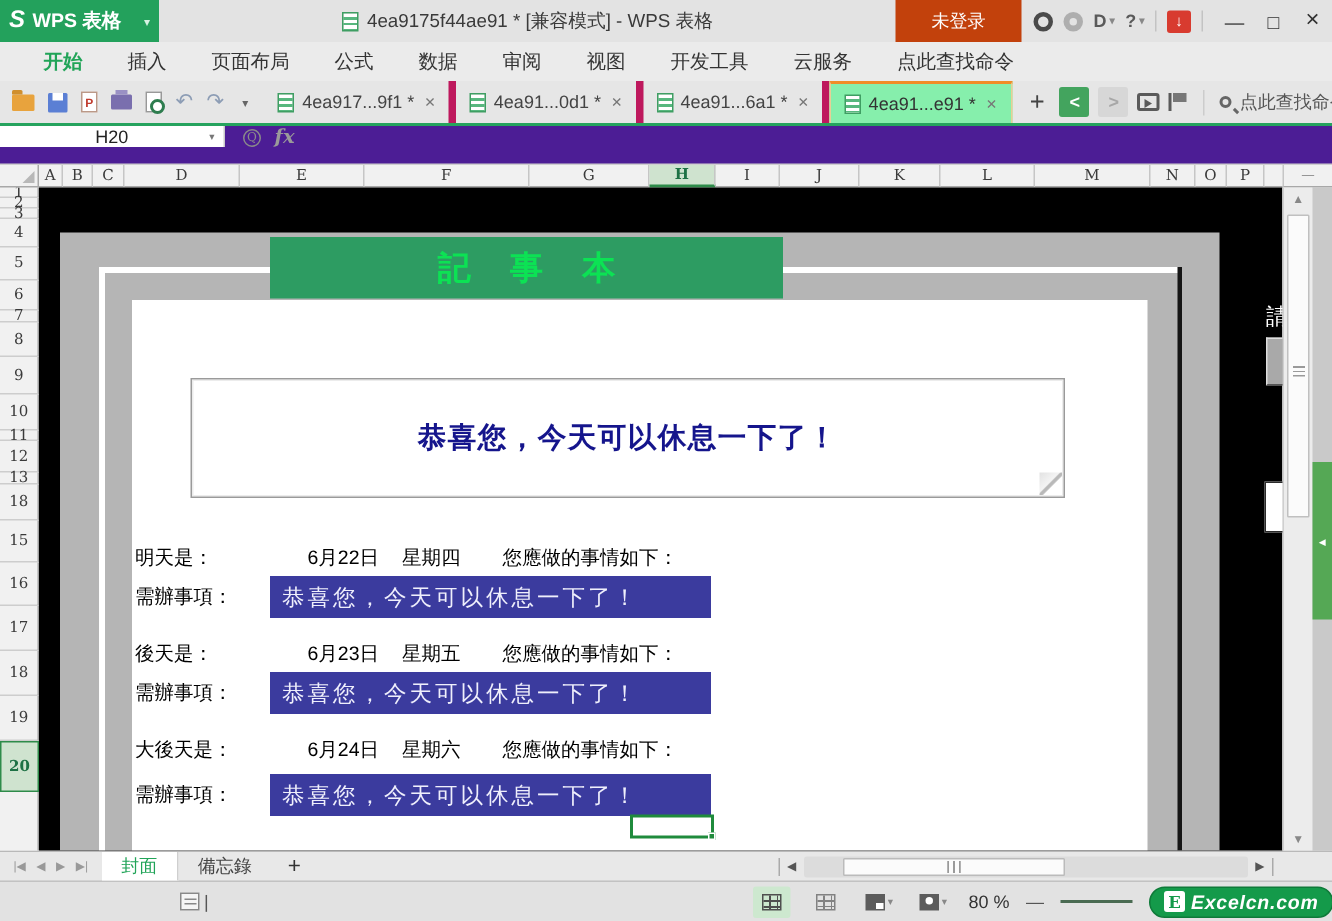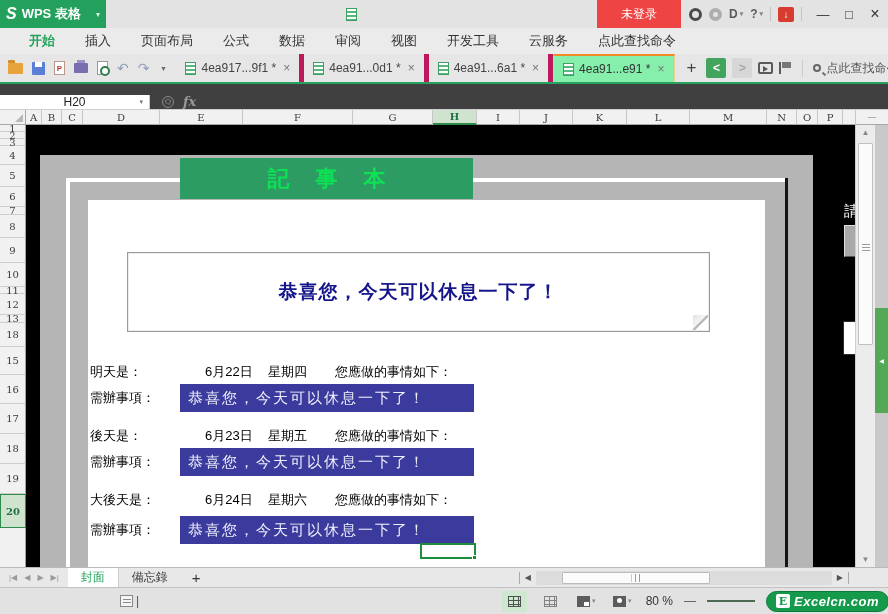--- a/index.html
+++ b/index.html
@@ -8,21 +8,21 @@
 
   
   .titlebar { height:28px; background:#e3e3e3; display:flex; align-items:stretch; }
   .app-btn { width:106px; background:#23a15c; color:#fff; display:flex; align-items:center; padding:0 6px; gap:5px; flex:0 0 auto; }
   .app-logo { font-weight:bold; font-style:italic; font-size:16px; }
   .app-name { font-weight:bold; font-size:13px; white-space:nowrap; }
   .app-caret { margin-left:auto; font-size:8px; color:#d6f2e2; }
   .title-center { flex:1; display:flex; align-items:center; justify-content:center; gap:6px; color:#3a3a3a; font-size:12.5px; white-space:nowrap; overflow:hidden; }
   .doc-ico { width:11px; height:13px; flex:0 0 auto; border:1px solid #3f9e63;
     background:linear-gradient(#fff 0 2px,#57b77e 2px 4px,#fff 4px 6px,#57b77e 6px 8px,#fff 8px 10px,#57b77e 10px 11px,#fff 11px); }
-  .login-btn { width:84px; background:#ef4444; color:#fff; display:flex; align-items:center; justify-content:center; font-size:12px; flex:0 0 auto; cursor:pointer; }
+  .login-btn { width:84px; background:#c2410c; color:#fff; display:flex; align-items:center; justify-content:center; font-size:12px; flex:0 0 auto; cursor:pointer; }
   .ti-group { display:flex; align-items:center; gap:7px; padding:0 8px; flex:0 0 auto; }
   .ti-circle { width:13px; height:13px; border-radius:50%; border:3px solid #4a4a4a; }
   .ti-gear { width:13px; height:13px; border-radius:50%; background:#aeaeae; position:relative; }
   .ti-gear::after { content:""; position:absolute; left:4px; top:4px; width:5px; height:5px; border-radius:50%; background:#e3e3e3; }
   .ti-text { font-weight:bold; color:#5a5a5a; font-size:12px; display:flex; align-items:center; gap:2px; }
   .mini-caret { font-size:7px; color:#888; }
   .ti-sep { width:1px; height:14px; background:#c3c3c3; }
   .ti-dl { width:16px; height:15px; background:#d83b2f; border-radius:2px; color:#fff; font-size:10px; font-weight:bold; display:flex; align-items:center; justify-content:center; }
   .win-btn { width:26px; display:flex; align-items:center; justify-content:center; color:#333; font-size:13px; cursor:pointer; }
 
@@ -55,21 +55,21 @@
   .nav-fwd { width:20px; height:20px; background:#d7d7d7; color:#a7a7a7; font-weight:bold; display:flex; align-items:center; justify-content:center; border-radius:2px; cursor:pointer; }
   .i-monitor { width:15px; height:12px; border:2px solid #5a5a5a; border-radius:2px; position:relative; }
   .i-monitor::after { content:""; position:absolute; left:3px; top:2px; border-left:5px solid #5a5a5a; border-top:3px solid transparent; border-bottom:3px solid transparent; }
   .i-flag { width:13px; height:12px; border-left:2px solid #5a5a5a; position:relative; }
   .i-flag::before { content:""; position:absolute; left:1px; top:0; width:9px; height:6px; background:#777; }
   .search-cmd { display:flex; align-items:center; gap:5px; margin-left:4px; padding-left:10px; border-left:1px solid #cccccc; color:#555; font-size:12px; white-space:nowrap; cursor:text; }
   .i-mag { width:8px; height:8px; border:2px solid #666; border-radius:50%; position:relative; flex:0 0 auto; }
   .i-mag::after { content:""; position:absolute; left:7px; top:7px; width:4px; height:2px; background:#666; transform:rotate(45deg); }
 
   
-  .formulabar { height:26px; background:#404040; border-bottom:1px solid #cfcfcf; display:flex; align-items:flex-end; }
+  .formulabar { height:26px; background:#4c1d95; border-bottom:1px solid #cfcfcf; display:flex; align-items:flex-start; }
   .name-box { width:150px; background:#fff; border-right:1px solid #c9c9c9; display:flex; align-items:center; justify-content:center; gap:30px; font-size:12px; color:#222; position:relative; cursor:text; }
   .name-caret { position:absolute; right:6px; font-size:7px; color:#777; }
   .fx-zone { display:flex; align-items:center; gap:9px; padding:0 12px; }
   .i-fn { width:12px; height:12px; border:1px solid #8a8a8a; border-radius:50%; color:#8a8a8a; font-size:8px; display:flex; align-items:center; justify-content:center; font-family:"DejaVu Serif",serif; }
   .fx { font-family:"DejaVu Serif",serif; font-style:italic; font-weight:bold; color:#9a9a9a; font-size:13px; }
   .formula-input { flex:1; background:#fff; border-left:1px solid #e0e0e0; cursor:text; }
 
   
   .colheaders { height:15px; display:flex; background:#f1f1f1; font-family:"DejaVu Serif",serif; font-size:10px; color:#3a3a3a; }
   .corner { width:26px; border-right:1px solid #a8a8a8; border-bottom:1px solid #a8a8a8; position:relative; background:#f1f1f1; cursor:pointer; }
@@ -84,21 +84,21 @@
   .rowheaders { width:26px; background:#f1f1f1; display:flex; flex-direction:column; font-family:"DejaVu Serif",serif; font-size:10px; color:#3a3a3a; }
   .rh { border-bottom:1px solid #cdcdcd; border-right:1px solid #a0a0a0; display:flex; align-items:center; justify-content:center; flex:0 0 auto; cursor:pointer; }
   .rh.active { background:#cfe3cf; color:#1e7145; font-weight:bold; border:1px solid #2e8b4a; }
   .rh-fill { flex:1; border-right:1px solid #a0a0a0; }
   .canvas { flex:1; position:relative; background:#000; overflow:hidden; }
   .mat { position:absolute; left:14px; top:30px; width:773px; bottom:0; background:#b5b5b5; }
   .frame-top { position:absolute; left:40px; top:53px; width:722px; height:4px; background:#fff; z-index:2; }
   .frame-left { position:absolute; left:40px; top:53px; width:4px; bottom:0; background:#fff; z-index:2; }
   .frame-right { position:absolute; left:759px; top:53px; width:3px; bottom:0; background:#151515; z-index:2; }
   .page { position:absolute; left:62px; top:75px; width:677px; bottom:0; background:#fff; z-index:3; }
-  .banner { position:absolute; left:154px; top:33px; width:293px; height:41px; background:#2d9c62; z-index:4; display:flex; align-items:center; justify-content:center; color:#0ce254; font-size:22px; font-weight:bold; letter-spacing:10px; text-indent:10px; }
+  .banner { position:absolute; left:154px; top:33px; width:342px; height:41px; background:#2d9c62; z-index:4; display:flex; align-items:center; justify-content:center; color:#0ce254; font-size:22px; font-weight:bold; letter-spacing:10px; text-indent:10px; }
   .page-title { position:absolute; left:54px; top:8px; font-size:21px; font-weight:bold; color:#0a0a0a; letter-spacing:2px; }
   .msg-box { position:absolute; left:39px; top:52px; width:583px; height:80px; border:1px solid #9a9a9a; box-shadow:inset 0 0 0 1px #ececec; display:flex; align-items:center; justify-content:center; background:#fff; }
   .msg-text { color:#15158c; font-weight:bold; font-size:19px; letter-spacing:1px; }
   .fold { position:absolute; right:1px; bottom:1px; width:15px; height:15px;
     background:linear-gradient(315deg,#ffffff 0 40%,#b9b9b9 45% 52%,#f4f4f4 56%,#e2e2e2 100%); }
   .sched-row { position:absolute; left:0; width:100%; height:16px; font-size:13px; color:#000; }
   .s-day { position:absolute; left:2px; white-space:nowrap; }
   .s-date { position:absolute; left:117px; white-space:nowrap; }
   .s-week { position:absolute; left:180px; white-space:nowrap; }
   .s-todo { position:absolute; left:247px; white-space:nowrap; }
@@ -162,20 +162,21 @@
 <body>
 
 <div class="titlebar">
   <div class="app-btn">
     <span class="app-logo">S</span>
     <span class="app-name">WPS 表格</span>
     <span class="app-caret">▾</span>
   </div>
   <div class="title-center">
     <span class="doc-ico"></span>
+    <span>4ea9175f44ae91 * [兼容模式] - WPS 表格</span>
   </div>
   <div class="login-btn">未登录</div>
   <div class="ti-group">
     <span class="ti-circle"></span>
     <span class="ti-gear"></span>
     <span class="ti-text">
         <span>D</span>
         <span class="mini-caret">▾</span>
       </span>
     <span class="ti-text">

